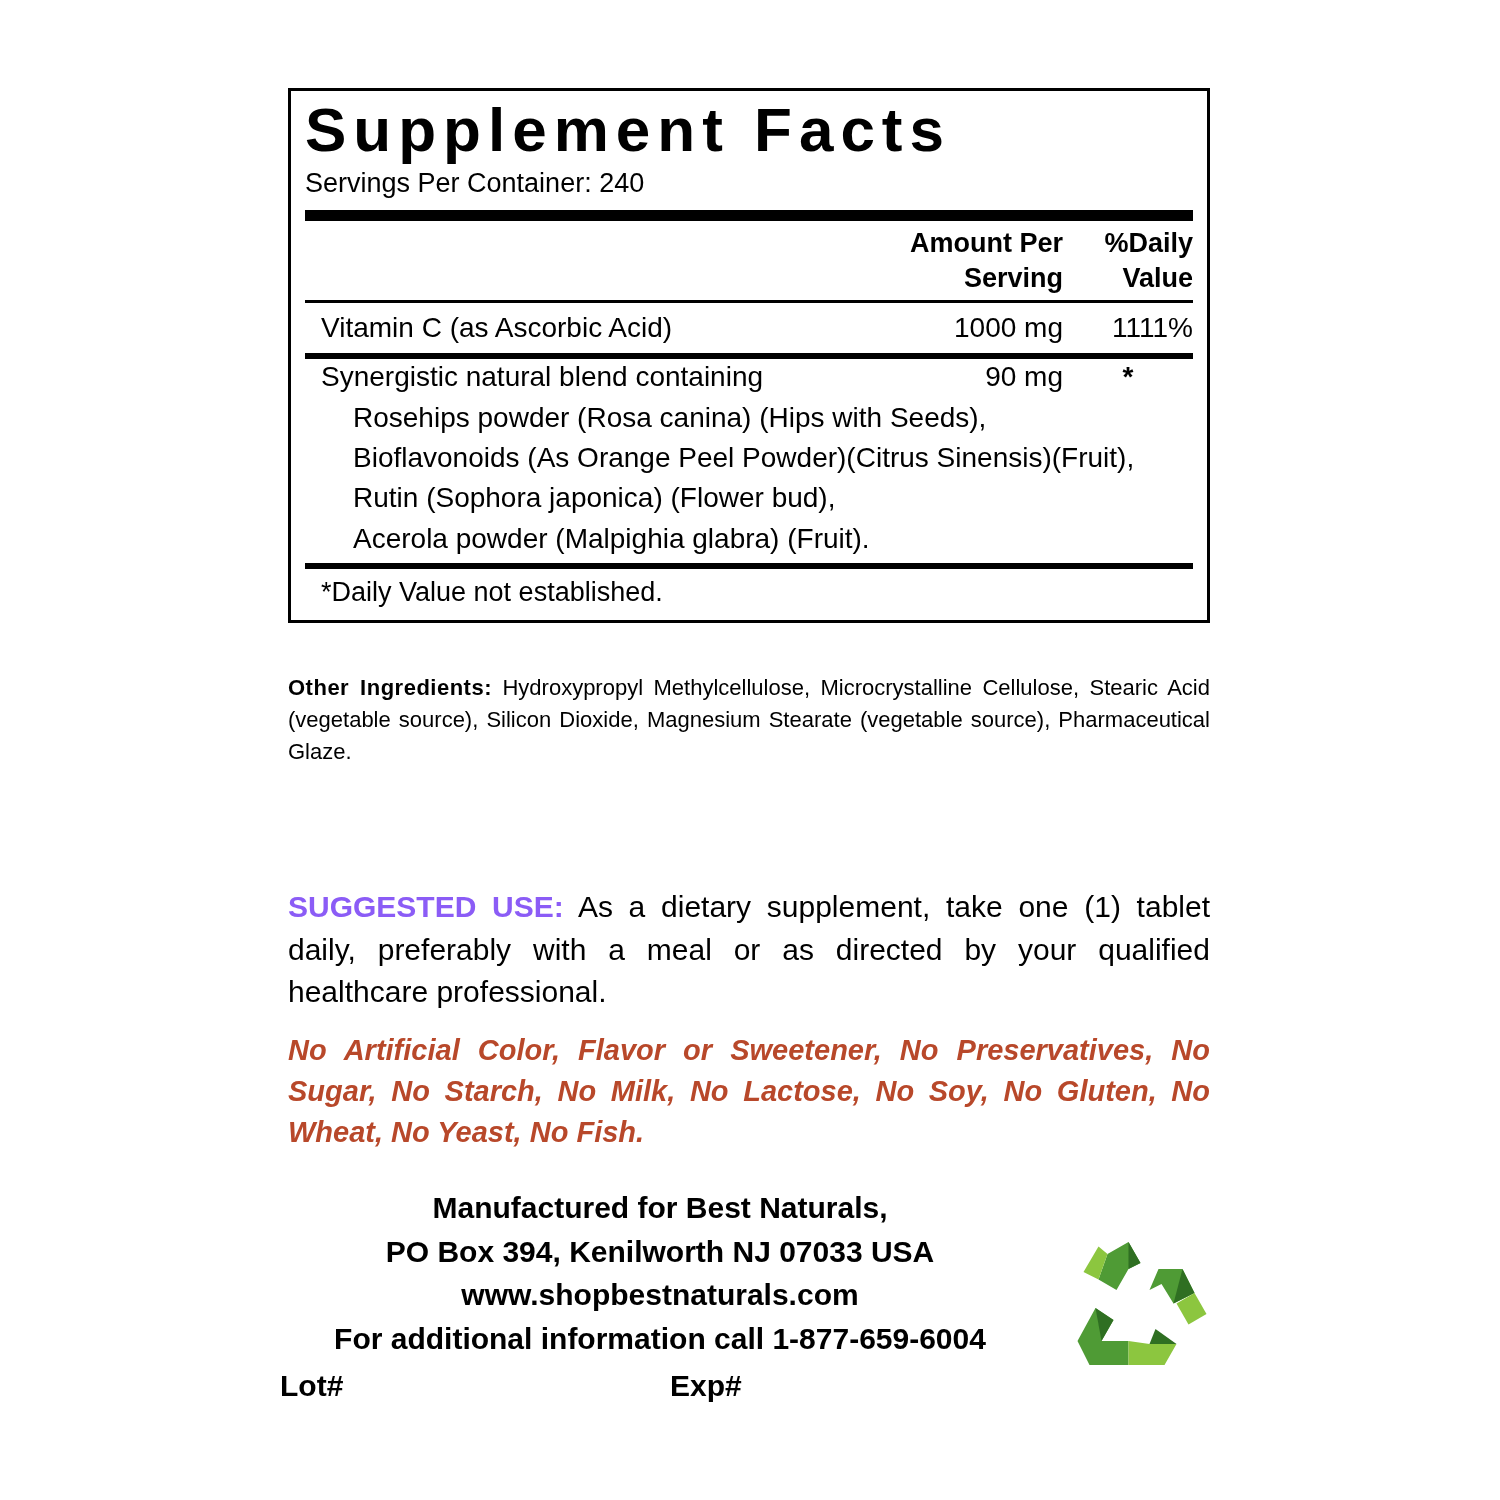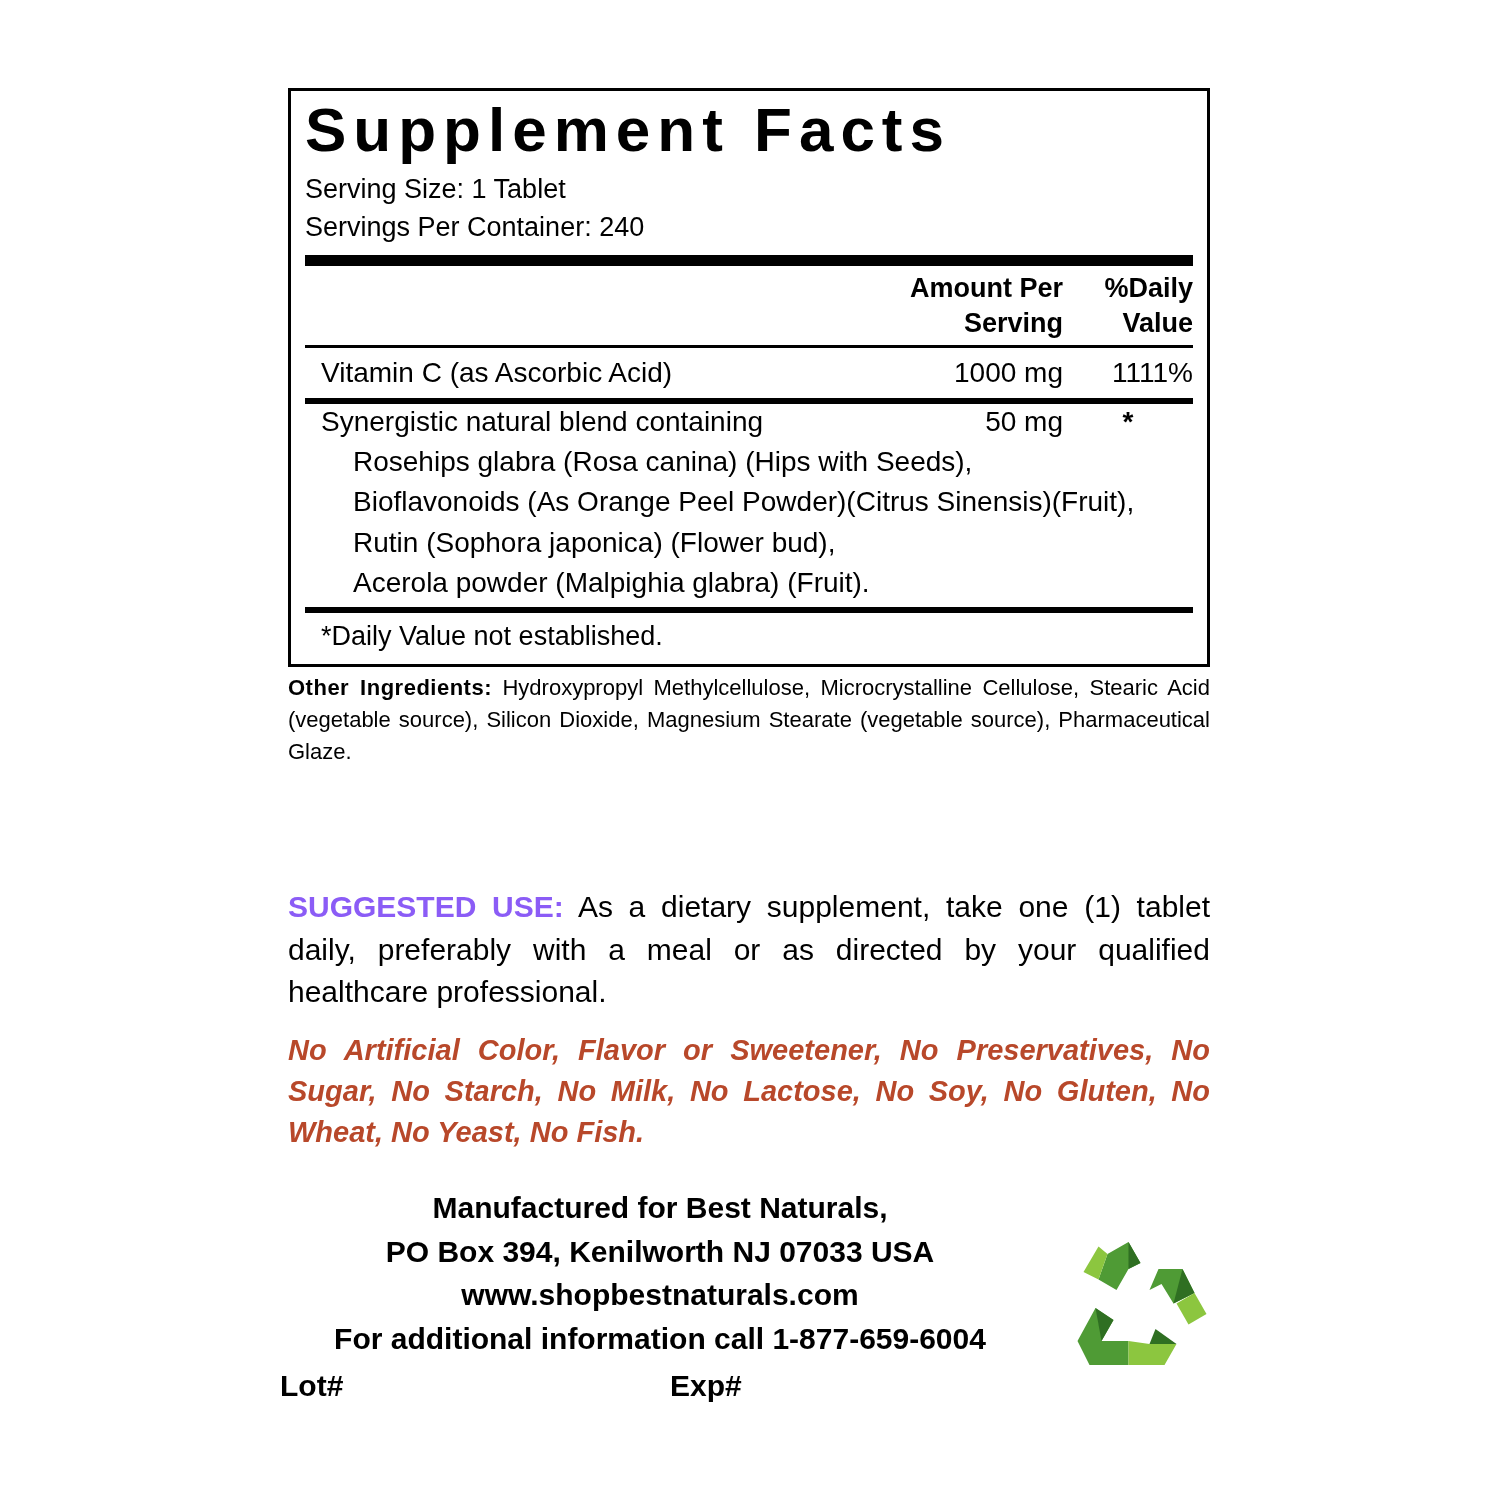--- a/index.html
+++ b/index.html
@@ -202,21 +202,20 @@
 </style>
 </head>
 <body>
 
 <div class="page">
 
   <div class="sf-panel">
 
     <div class="sf-title">Supplement Facts</div>
 
-    <div class="sf-serving">Serving Size: 1 Tablet</div>
     <div class="sf-serving" style="margin-top:0">Servings Per Container: 240</div>
 
     <div class="rule-thick"></div>
 
     <div class="amount-head">
       <div class="col-amt">
         <div>Amount Per</div>
         <div>Serving</div>
       </div>
       <div class="col-dv">
@@ -231,25 +230,25 @@
       <div class="n-name">Vitamin C (as Ascorbic Acid)</div>
       <div class="n-amt">1000 mg</div>
       <div class="n-dv">1111%</div>
     </div>
 
     <div class="rule-med"></div>
 
     <div class="blend-block">
       <div class="blend-head">
         <div class="b-name">Synergistic natural blend containing</div>
-        <div class="b-amt">50 mg</div>
+        <div class="b-amt">90 mg</div>
         <div class="b-dv">*</div>
       </div>
       <div class="blend-list">
-        <div>Rosehips glabra (Rosa canina) (Hips with Seeds),</div>
+        <div>Rosehips powder (Rosa canina) (Hips with Seeds),</div>
         <div>Bioflavonoids (As Orange Peel Powder)(Citrus Sinensis)(Fruit),</div>
         <div>Rutin (Sophora japonica) (Flower bud),</div>
         <div>Acerola powder (Malpighia glabra) (Fruit).</div>
       </div>
     </div>
 
     <div class="rule-med"></div>
 
     <div class="dv-note">*Daily Value not established.</div>
   </div>

